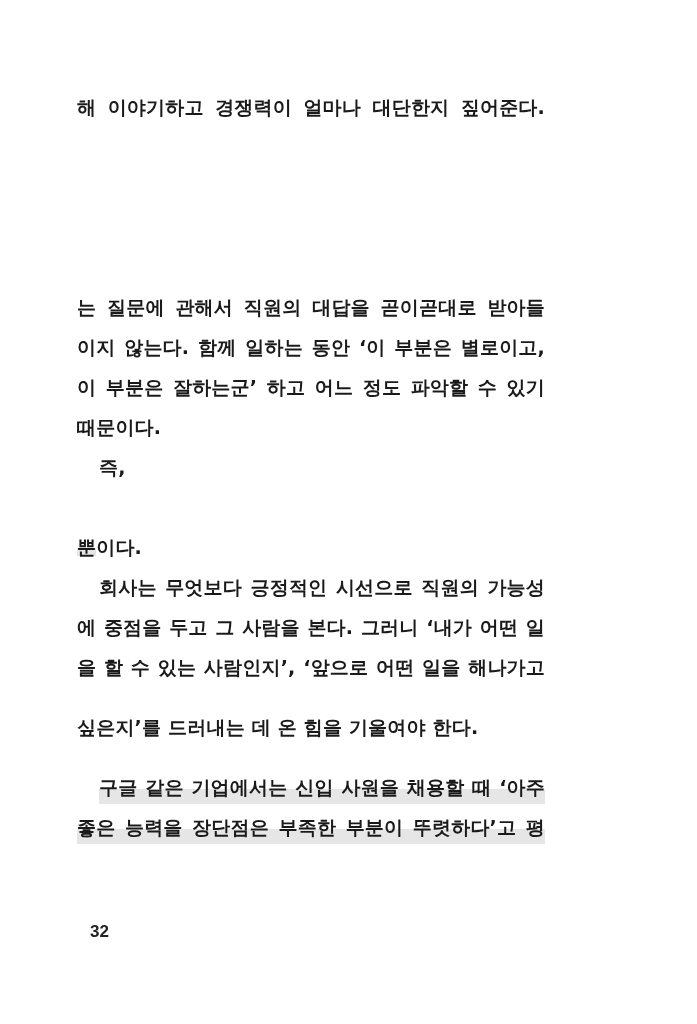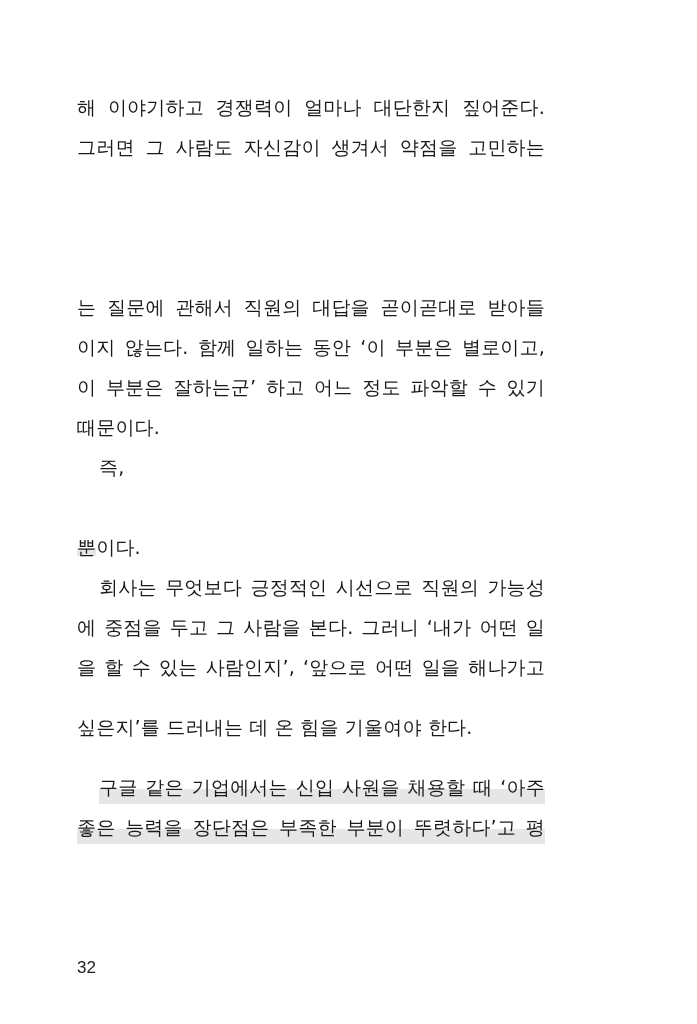--- a/index.html
+++ b/index.html
@@ -1,33 +1,32 @@
 <!DOCTYPE html>
 <html><head>
   <meta charset="utf-8">
   <style>
     html, body { margin: 0; padding: 0; background: #ffffff; }
     body { width: 697px; height: 1024px; position: relative; overflow: hidden;
            font-family: "DejaVu Sans", "Liberation Sans", sans-serif; color: #1a1a1a; }
-    .page { position: absolute; left: 0; top: 0; width: 659px; height: 1024px; }
+    .page { position: absolute; left: 0; top: 0; width: 659px; height: 1024px; font-weight: bold; }
     .line { position: absolute; left: 77px; width: 468px; height: 40px; line-height: 40px;
             font-size: 19px; white-space: nowrap; letter-spacing: 0.2px;
             text-align: justify; text-align-last: justify; }
     .line.last { text-align-last: left; }
     .indent { padding-left: 22px; width: 446px; }
     .hl { background: linear-gradient(to bottom, transparent 0, transparent 55%, #e6e6e6 55%, #e6e6e6 92%, transparent 92%); }
-    .pnum { position: absolute; left: 77px; top: 922px; font-family: "Liberation Sans", sans-serif; font-size: 17px; color: #222; margin-top: 36px; }
+    .pnum { position: absolute; left: 90px; top: 922px; font-family: "Liberation Sans", sans-serif; font-size: 17px; color: #222; }
   </style>
 </head>
 <body>
 
 <div class="page">
 
   <div class="line" style="top:87px">해 이야기하고 경쟁력이 얼마나 대단한지 짚어준다.</div>
-  <div class="line" style="top:127px">그러면 그 사람도 자신감이 생겨서 약점을 고민하는</div>
 
   <div class="line" style="top:327px">이지 않는다. 함께 일하는 동안 ‘이 부분은 별로이고,</div>
   <div class="line" style="top:287px">는 질문에 관해서 직원의 대답을 곧이곧대로 받아들</div>
   <div class="line" style="top:367px">이 부분은 잘하는군’ 하고 어느 정도 파악할 수 있기</div>
   <div class="line last" style="top:407px">때문이다.</div>
 
   <div class="line indent" style="top:447px; display:flex;">
     <span style="white-space:pre;">즉, </span>
   </div>
   <div class="line last" style="top:527px">

